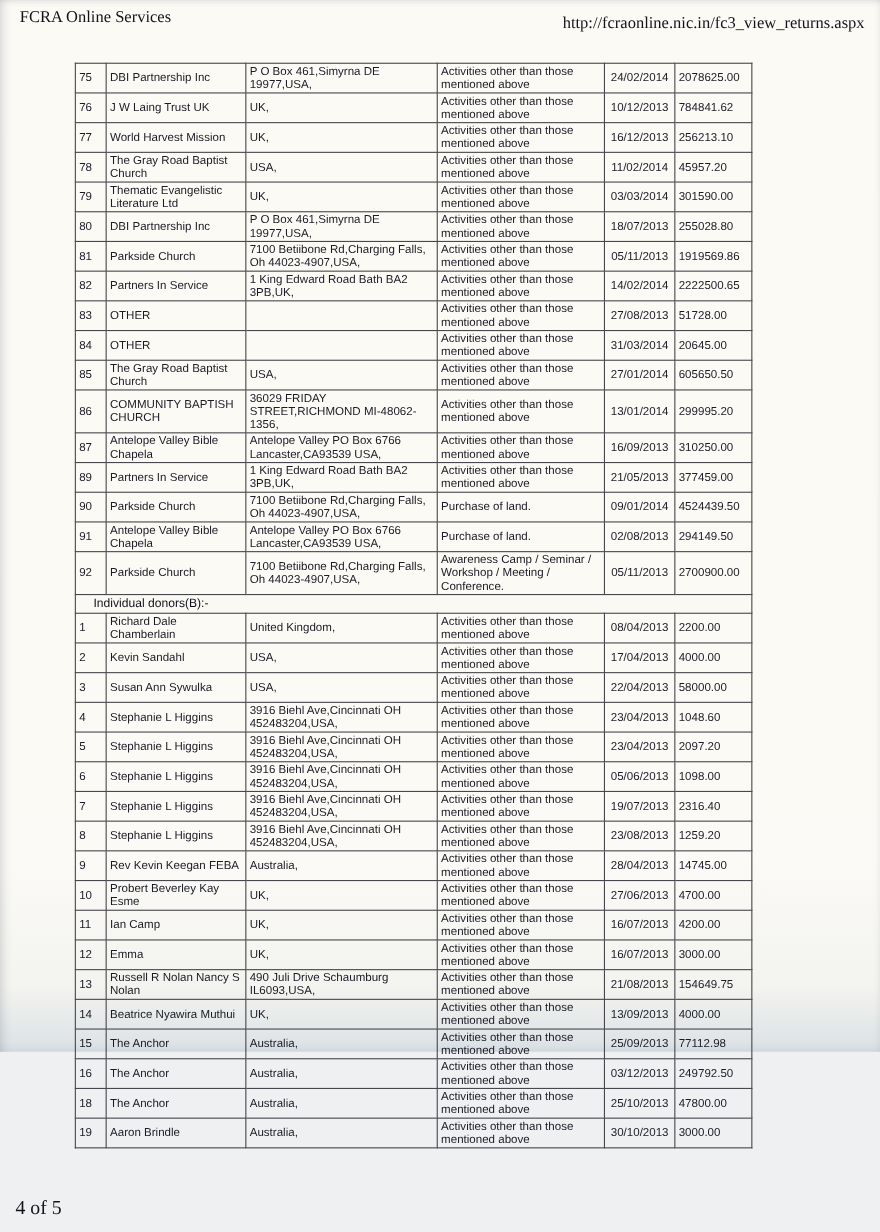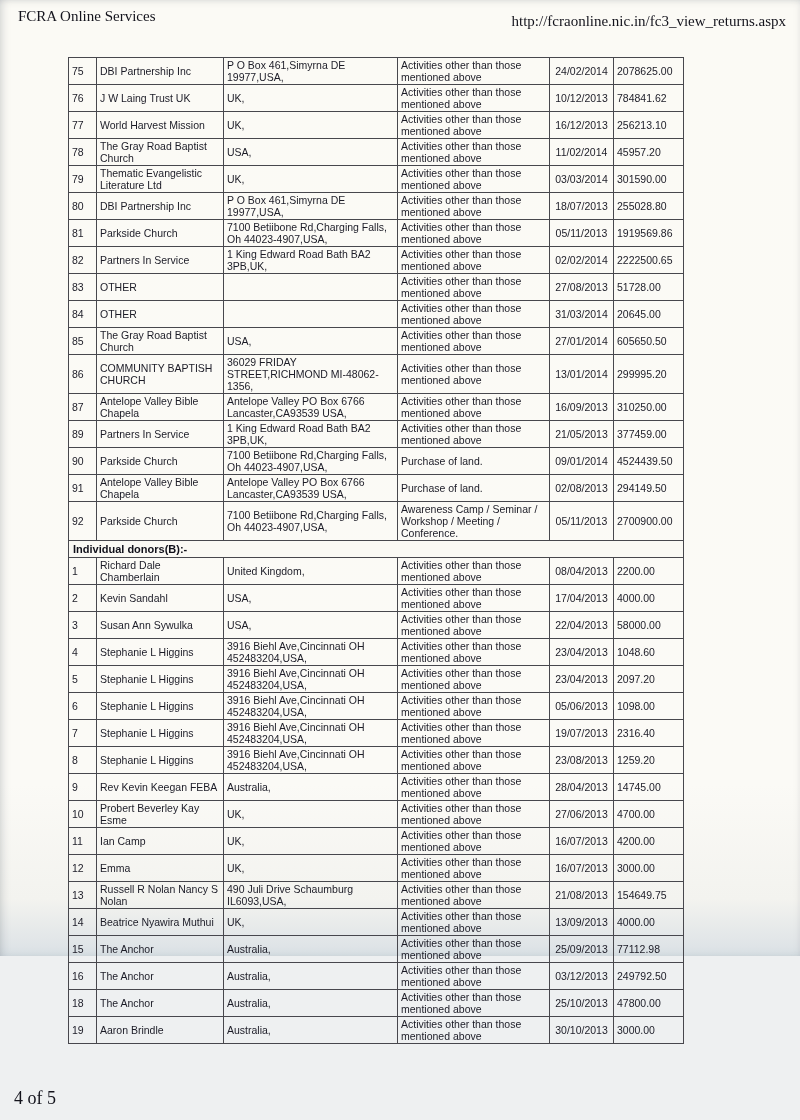--- a/index.html
+++ b/index.html
@@ -33,21 +33,21 @@
     border:1px solid #47474d;
     padding:1px 3px;
     vertical-align:middle;
     overflow:hidden;
     word-wrap:break-word;
   }
   td.col-no{padding-left:4px;}
   td.col-amount{padding-right:3px;}
   td.col-date{padding-left:2px;padding-right:1px;text-align:center;}
   tr.section-row td{
-    font-weight:bold;font-size:11px;padding:2px 4px;color:#10101a;
+    font-weight:normal;font-size:11px;padding:2px 16px;color:#10101a;
     background:#faf9f4;
   }
   .doc-footer-page{
     position:absolute;left:14px;top:1088px;
     font-family:"Liberation Serif",serif;font-size:18px;color:#13131c;
   }
   .doc-footer-datetime{
     position:absolute;right:16px;top:1092px;
     font-family:"Liberation Serif",serif;font-size:14px;color:#13131c;margin-top:44px;
   }
@@ -125,21 +125,21 @@
           <td class="col-address">7100 Betiibone Rd,Charging Falls, Oh 44023-4907,USA,</td>
           <td class="col-purpose">Activities other than those mentioned above</td>
           <td class="col-date">05/11/2013</td>
           <td class="col-amount">1919569.86</td>
         </tr>
         <tr>
           <td class="col-no">82</td>
           <td class="col-name">Partners In Service</td>
           <td class="col-address">1 King Edward Road Bath BA2 3PB,UK,</td>
           <td class="col-purpose">Activities other than those mentioned above</td>
-          <td class="col-date">02/02/2014</td>
+          <td class="col-date">14/02/2014</td>
           <td class="col-amount">2222500.65</td>
         </tr>
         <tr>
           <td class="col-no">83</td>
           <td class="col-name">OTHER</td>
           <td class="col-address"></td>
           <td class="col-purpose">Activities other than those mentioned above</td>
           <td class="col-date">27/08/2013</td>
           <td class="col-amount">51728.00</td>
         </tr>

